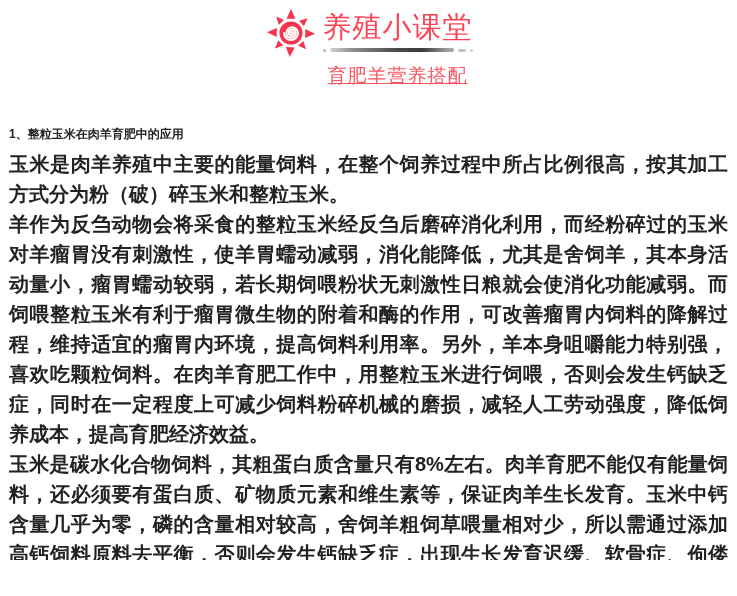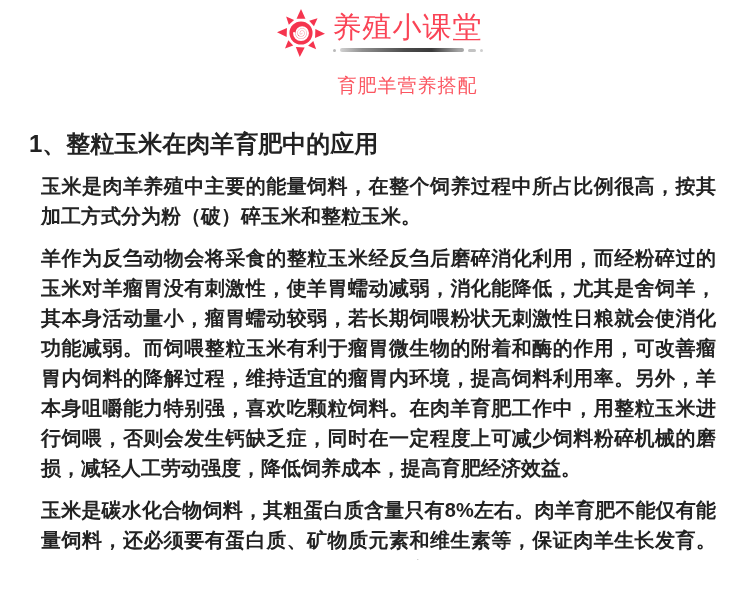--- a/index.html
+++ b/index.html
@@ -4,21 +4,20 @@
 <style>
   * { margin: 0; padding: 0; box-sizing: border-box; }
   html, body { background: #ffffff; }
   body { font-family: "Liberation Sans", sans-serif; }
   .page {
     position: relative;
     width: 737px;
     height: 560px;
     background: #ffffff;
     overflow: hidden;
-    padding-left: 20px;
   }
   .header {
     padding-top: 8px;
     display: flex;
     justify-content: center;
     align-items: flex-start;
   }
   .sun-icon {
     width: 52px;
     height: 48px;
@@ -63,43 +62,44 @@
     background: #c3c3c3;
     flex: 0 0 auto;
   }
   .title-underline .enddot {
     width: 3px; height: 3px;
     border-radius: 50%;
     background: #cfcfcf;
     flex: 0 0 auto;
   }
   .page-subtitle {
-    margin-top: 21px;
+    margin-top: 11px;
     font-size: 19px;
     line-height: 26px;
     color: #fb5560;
     letter-spacing: 1px;
     white-space: nowrap;
+    text-decoration: underline;
   }
   .article {
     margin-top: 30px;
     padding: 0 9px;
     font-size: 20px;
     line-height: 30px;
     font-weight: 700;
     color: #222222;
     text-align: justify;
   }
   .article h2 {
-    font-size: 24px;
+    font-size: 12px;
     line-height: 30px;
     font-weight: 700;
     color: #222222;
   }
-  .article p { margin: 12px; }
+  .article p { margin: 0; }
 </style>
 </head>
 <body>
 
 <div class="page">
 
   <div class="header">
     <div class="sun-icon">
       <svg viewBox="0 0 54 54" width="52" height="48" aria-hidden="true">
         <g fill="#f5344e">

